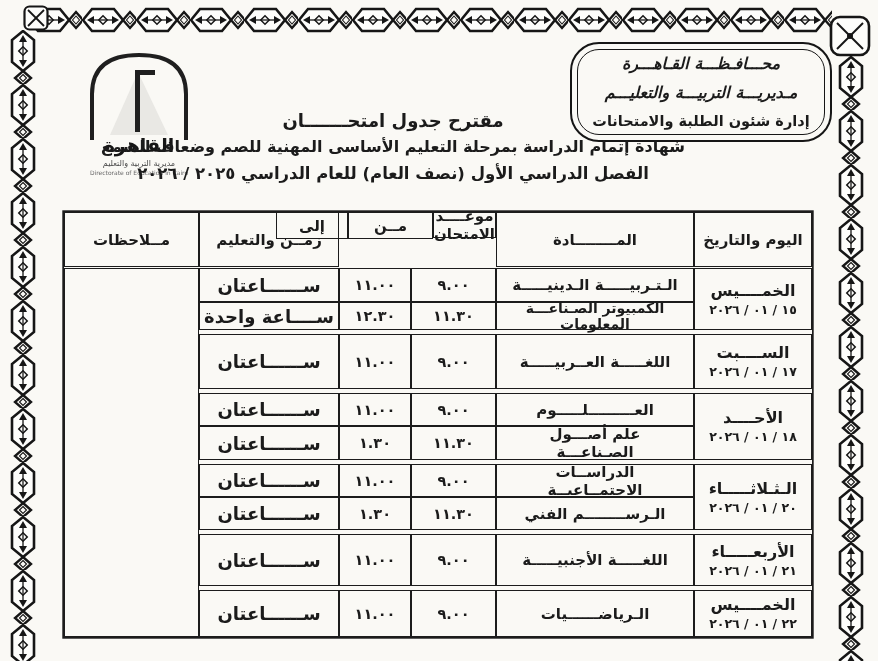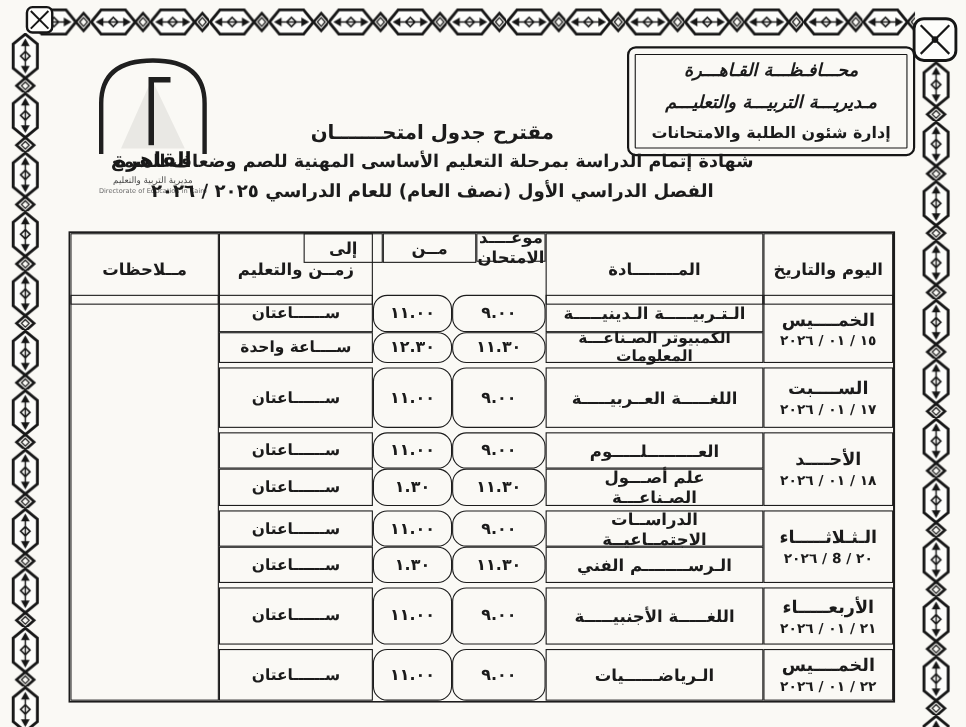--- a/index.html
+++ b/index.html
@@ -10,21 +10,21 @@
     color:#1b1b1b;
   }
   .page{position:relative;width:878px;height:661px;background:#faf9f5;}
   .chain{position:absolute;}
   .corner{position:absolute;}
   
   .logo{position:absolute;left:76px;top:40px;width:126px;height:140px;}
   
   .org-box{
     position:absolute;left:570px;top:42px;width:262px;height:100px;
-    border:2.4px solid #161616;border-radius:8px;
+    border:2.4px solid #161616;border-radius:29px;
     outline:1.4px solid #161616;outline-offset:-8px;
     display:flex;flex-direction:column;justify-content:center;
     padding:4px 14px;box-sizing:border-box;text-align:center;
     background:#faf9f5;
   }
   .org-line{font-weight:bold;font-size:16px;line-height:29px;white-space:nowrap;}
   .org-italic{font-style:italic;}
   .org-line:last-child{font-size:14.5px;}
   
   .title-block{position:absolute;left:88px;top:108px;width:610px;text-align:center;}
@@ -42,37 +42,37 @@
     font-weight:bold;text-align:center;
   }
   .hdr{font-size:15px;}
   .col-day{width:118px;flex:0 0 118px;}
   .col-subject{width:198px;flex:0 0 198px;}
   .col-from{width:85px;flex:0 0 85px;}
   .col-to{width:72px;flex:0 0 72px;}
   .col-duration{width:140px;flex:0 0 140px;}
   .col-notes{width:135px;flex:0 0 135px;}
   .hdr-row{display:flex;height:53px;}
-  .hdr-row > .cell{height:65px;}
+  .hdr-row > .cell{height:55px;}
   .hdr-time{width:157px;flex:0 0 157px;display:flex;flex-direction:row;}
   .time-label{height:26px;flex:0 0 26px;font-size:15px;}
   .time-sub{display:flex;height:27px;flex:1;}
   .time-sub .cell{height:27px;text-align:center;}
   .body-row{display:flex;margin-top:3px;align-items:stretch;}
   .groups{display:flex;flex-direction:column;gap:4px;width:613px;flex:0 0 613px;}
   .group{display:flex;align-items:stretch;}
   .day-cell{flex-direction:column;gap:1px;padding:2px;}
   .day-name{font-size:16px;line-height:20px;}
   .day-date{font-size:12.5px;line-height:16px;}
   .rows{display:flex;flex-direction:column;flex:1;}
   .row{display:flex;}
   .subject{font-size:15px;padding:0 13px;}
   .subject-long{font-size:14px;}
-  .time{font-size:14.5px;border-radius:13px;}
-  .dur{font-size:14px;}
+  .time{font-size:14.5px;}
+  .dur{font-size:18px;}
   .h34 .cell{height:34px;}
   .h38 .cell{height:28px;}
   .h55 .cell{height:55px;}
   .h33 .cell{height:33px;}
   .h52 .cell{height:52px;}
   .h47 .cell{height:47px;}
   .notes-cell{width:135px;flex:0 0 135px;}
 </style>
 </head>
 <body>
@@ -231,21 +231,21 @@
               <div class="cell col-from time">١١.٣٠</div>
               <div class="cell col-to time">١.٣٠</div>
               <div class="cell col-duration dur">ســــــاعتان</div>
             </div>
           </div>
         </div>
 
         <div class="group">
           <div class="cell day-cell col-day">
             <div class="day-name">الـثـلاثـــــاء</div>
-            <div class="day-date">٢٠ / 8 / ٢٠٢٦</div>
+            <div class="day-date">٢٠ / ٠١ / ٢٠٢٦</div>
           </div>
           <div class="rows">
             <div class="row h33">
               <div class="cell col-subject subject">الدراســات الاجتمــاعيــة</div>
               <div class="cell col-from time">٩.٠٠</div>
               <div class="cell col-to time">١١.٠٠</div>
               <div class="cell col-duration dur">ســــــاعتان</div>
             </div>
             <div class="row h33">
               <div class="cell col-subject subject">الـرســــــــم الفني</div>

